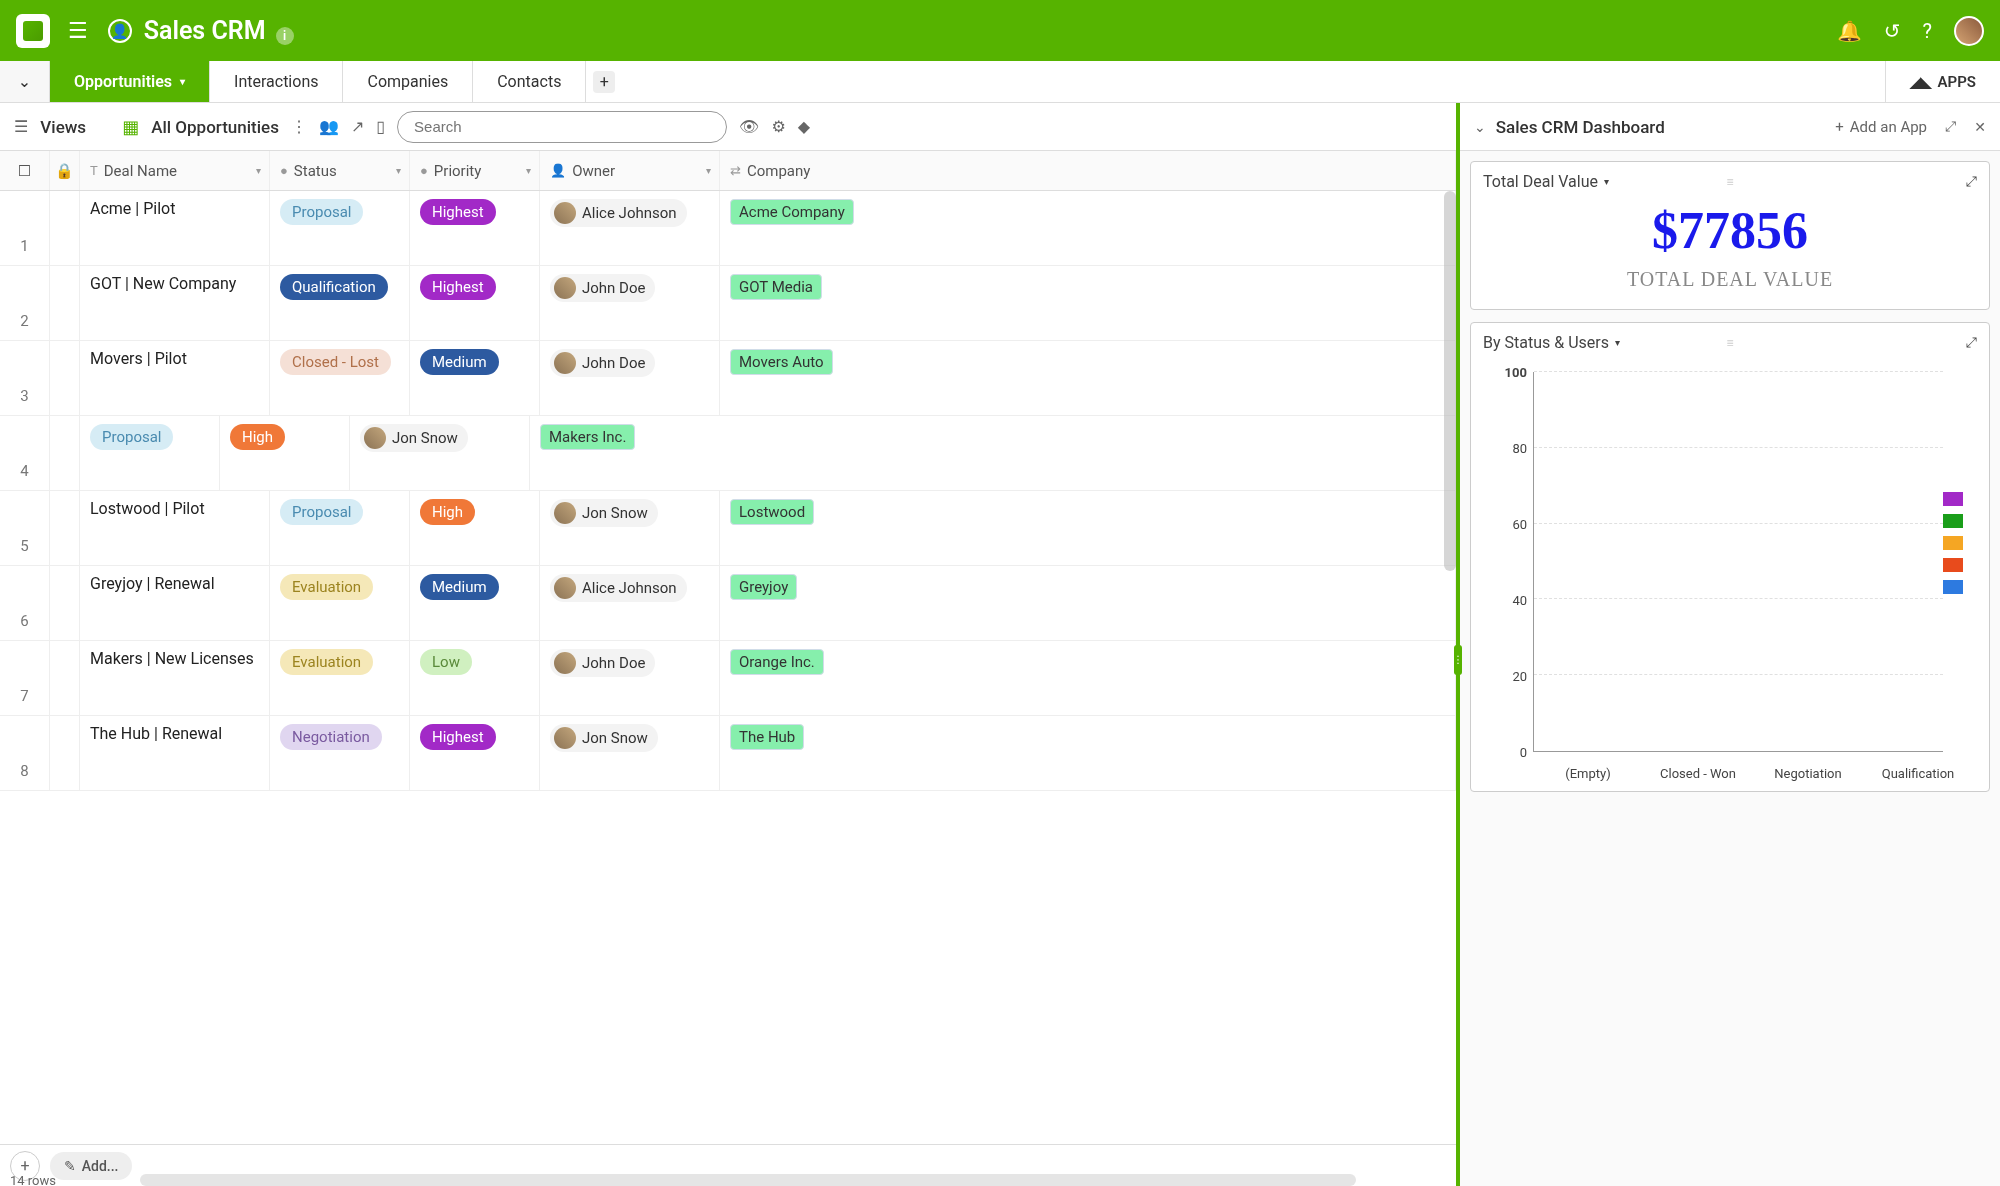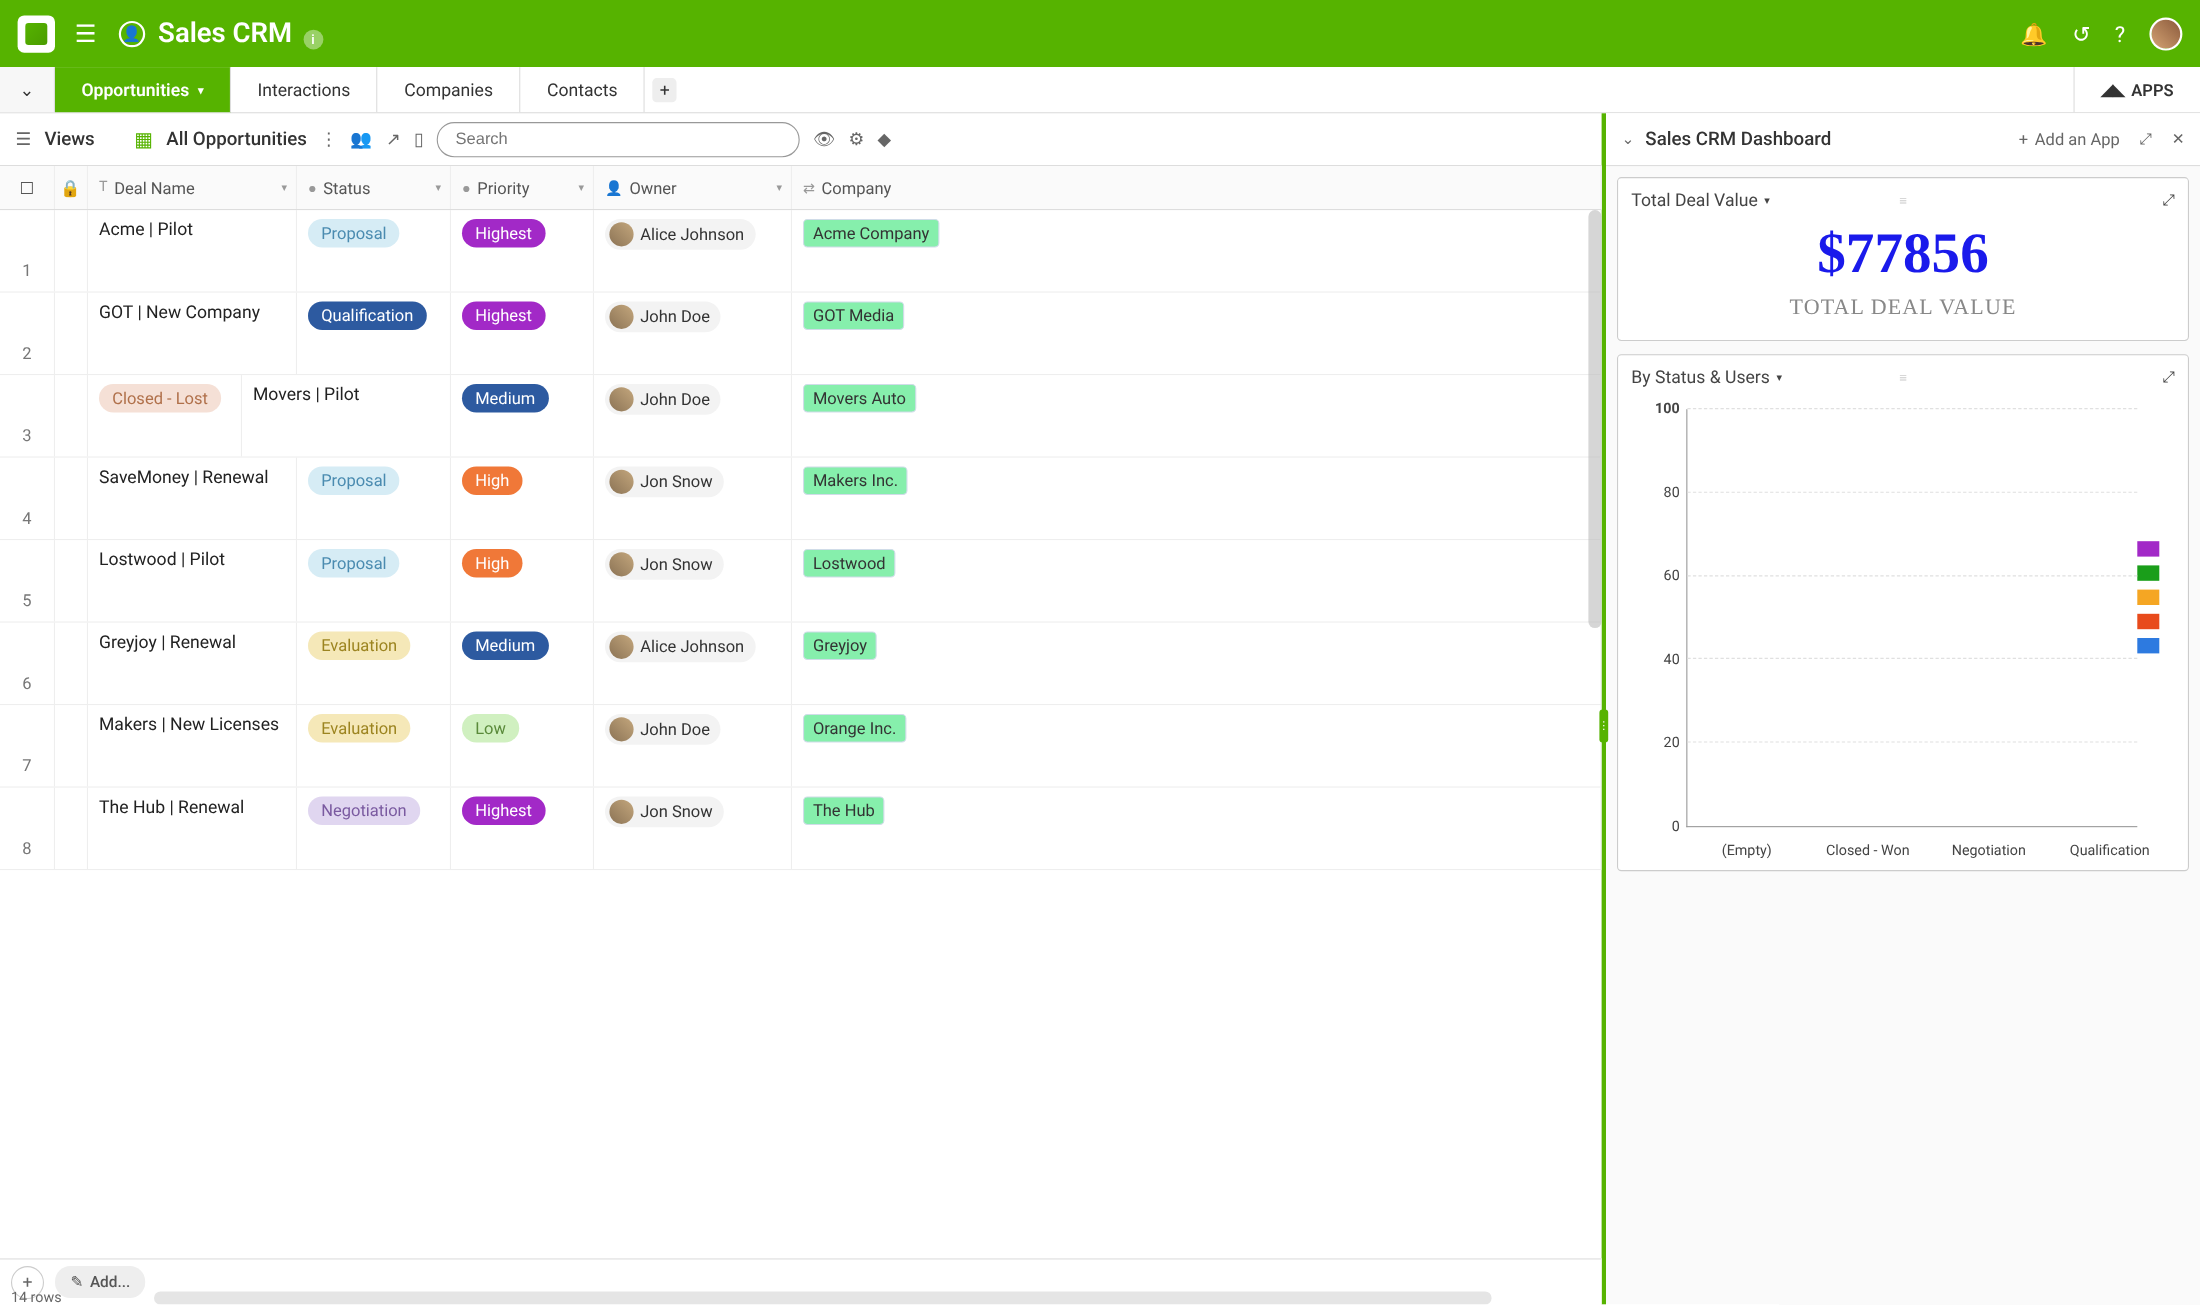--- a/index.html
+++ b/index.html
@@ -238,38 +238,37 @@
           <div class="cell c-owner">
             <span class="owner-chip"><span class="owner-av"></span>John Doe</span>
           </div>
           <div class="cell c-company">
             <span class="company-chip">GOT Media</span>
           </div>
         </div>
         <div class="row">
           <div class="cell c-num">3</div>
           <div class="cell c-lock"></div>
+          <div class="cell c-name">Movers | Pilot</div>
           <div class="cell c-status">
             <span class="pill" style="background:#f5e0d6;color:#b0704a">Closed - Lost</span>
           </div>
-          <div class="cell c-name">Movers | Pilot</div>
           <div class="cell c-priority">
             <span class="pill" style="background:#2d5aa0;color:#fff">Medium</span>
           </div>
           <div class="cell c-owner">
             <span class="owner-chip"><span class="owner-av"></span>John Doe</span>
           </div>
           <div class="cell c-company">
             <span class="company-chip">Movers Auto</span>
           </div>
         </div>
         <div class="row">
           <div class="cell c-num">4</div>
           <div class="cell c-lock"></div>
-          <div class="cell c-name">SaveMoney | Renewal</div>
           <div class="cell c-status">
             <span class="pill" style="background:#d6ecf5;color:#4a8bb0">Proposal</span>
           </div>
           <div class="cell c-priority">
             <span class="pill" style="background:#f07838;color:#fff">High</span>
           </div>
           <div class="cell c-owner">
             <span class="owner-chip"><span class="owner-av"></span>Jon Snow</span>
           </div>
           <div class="cell c-company">

